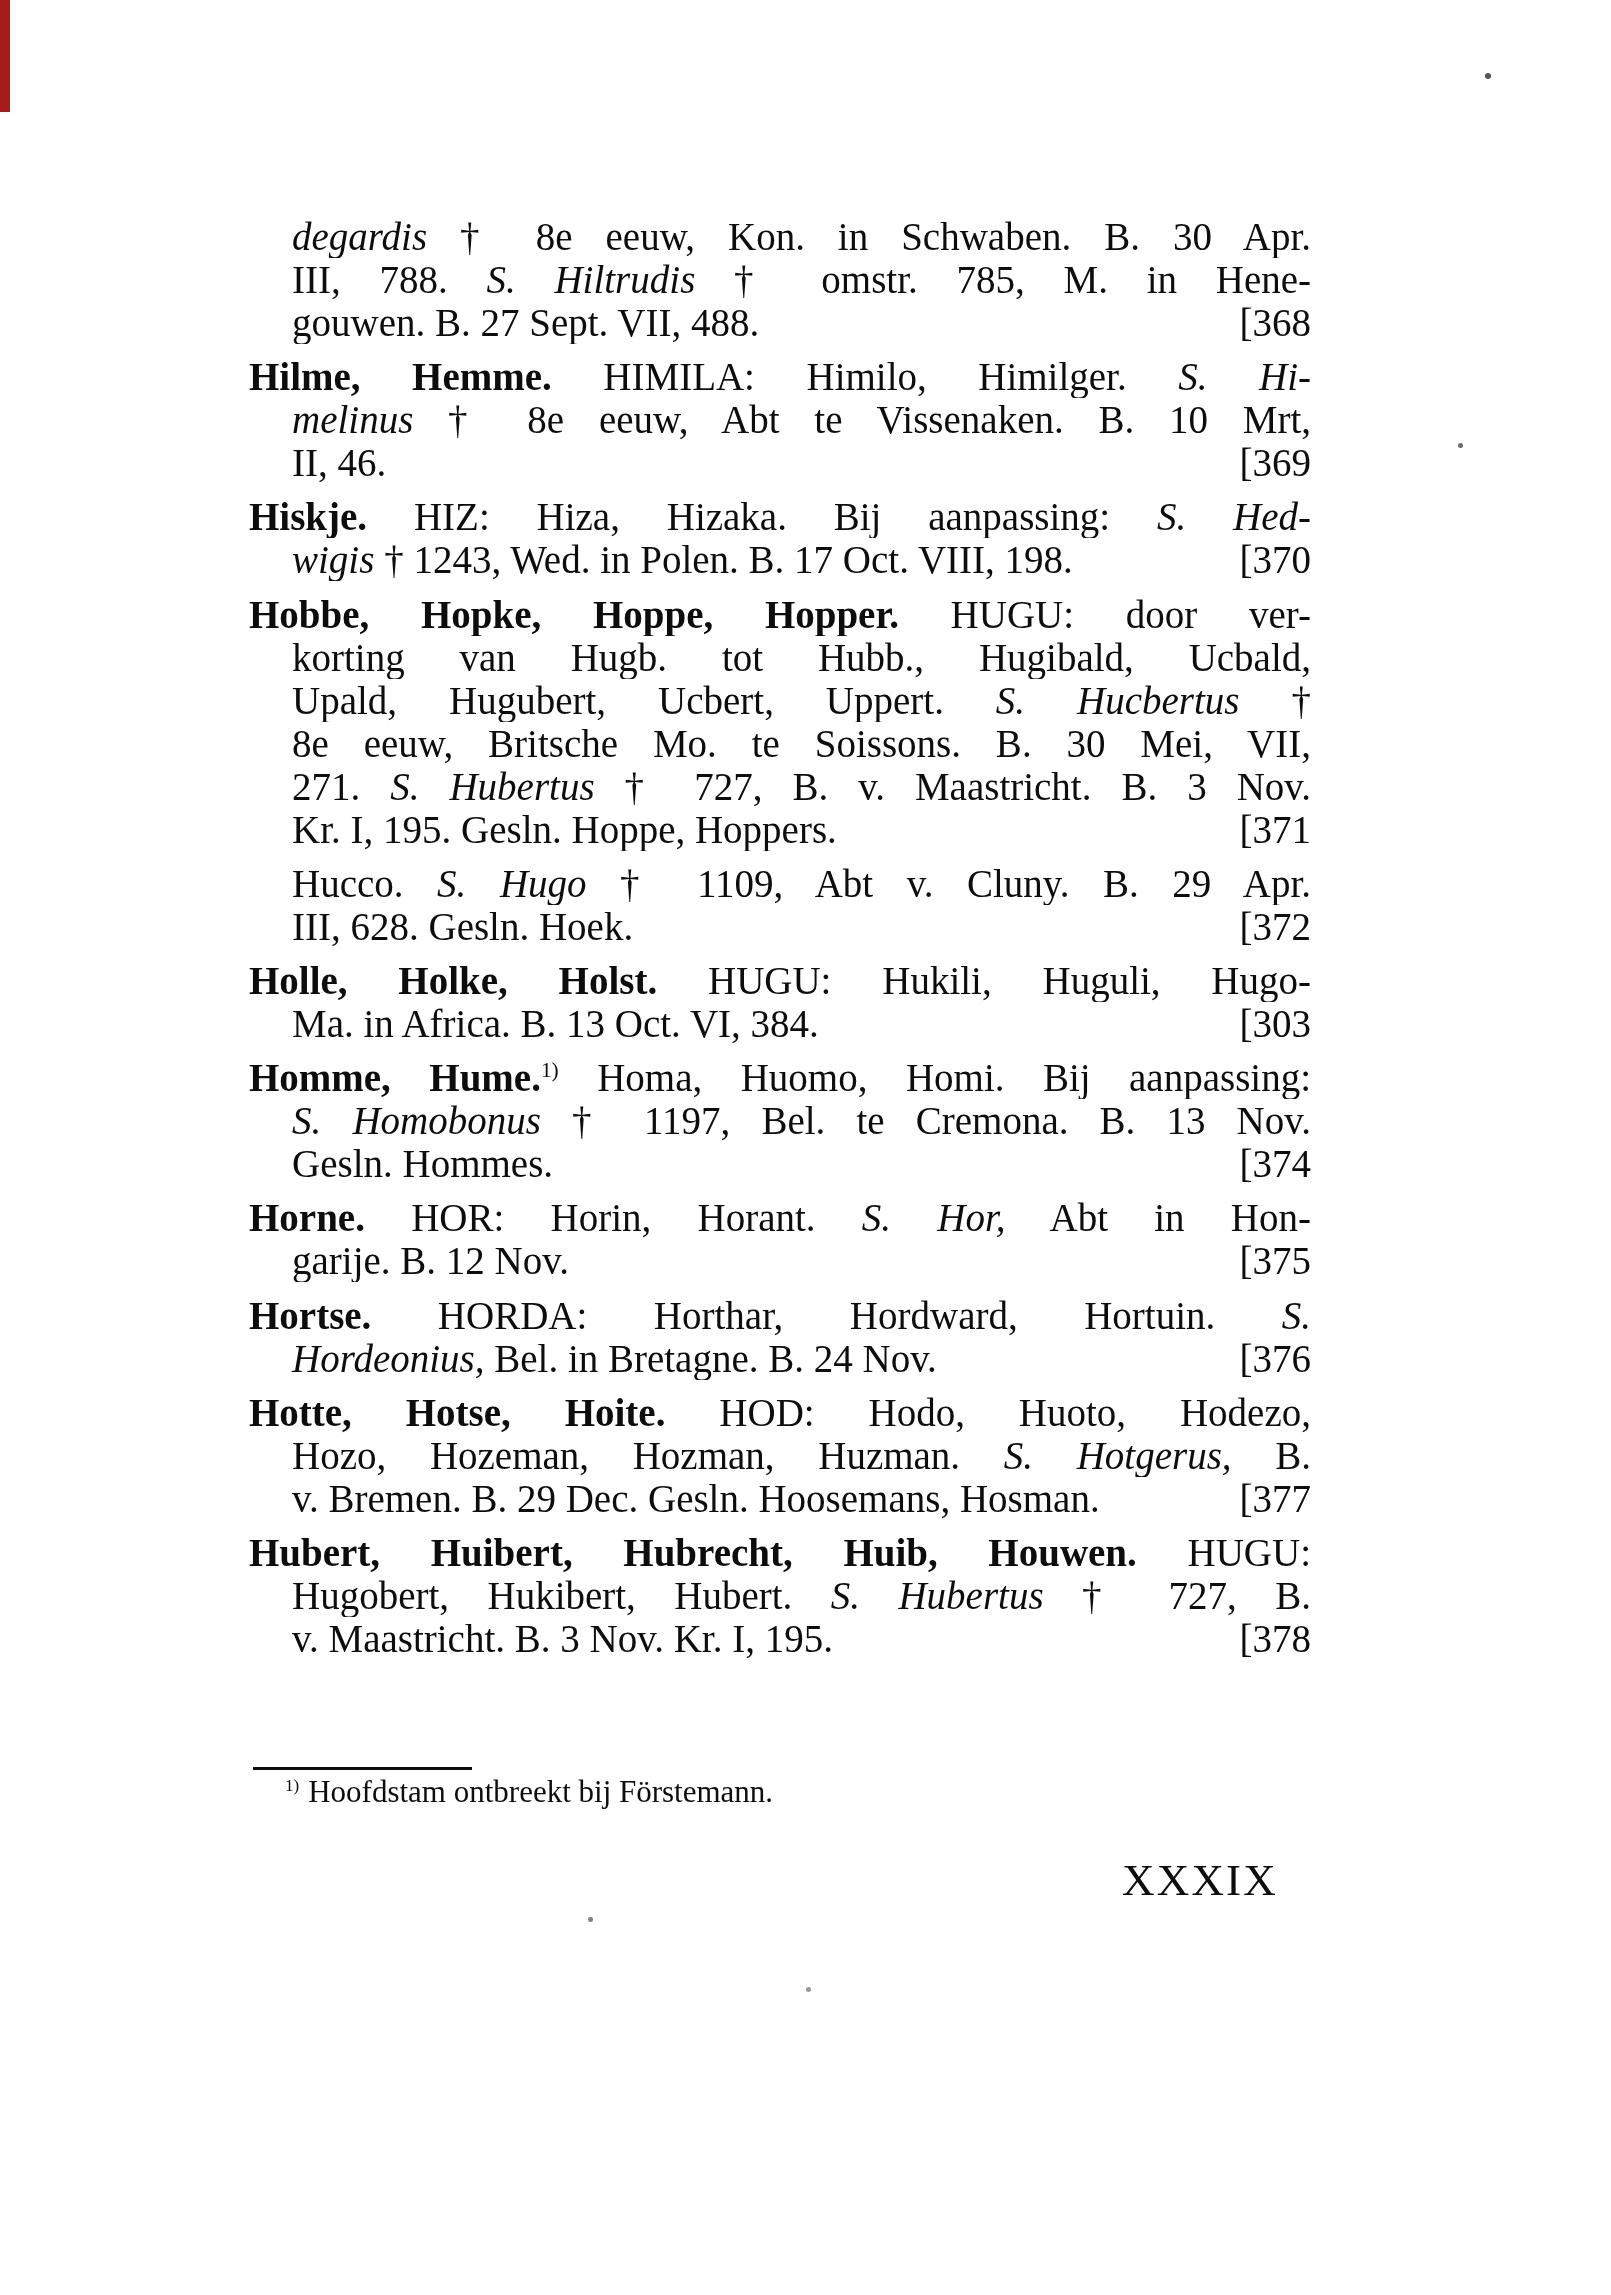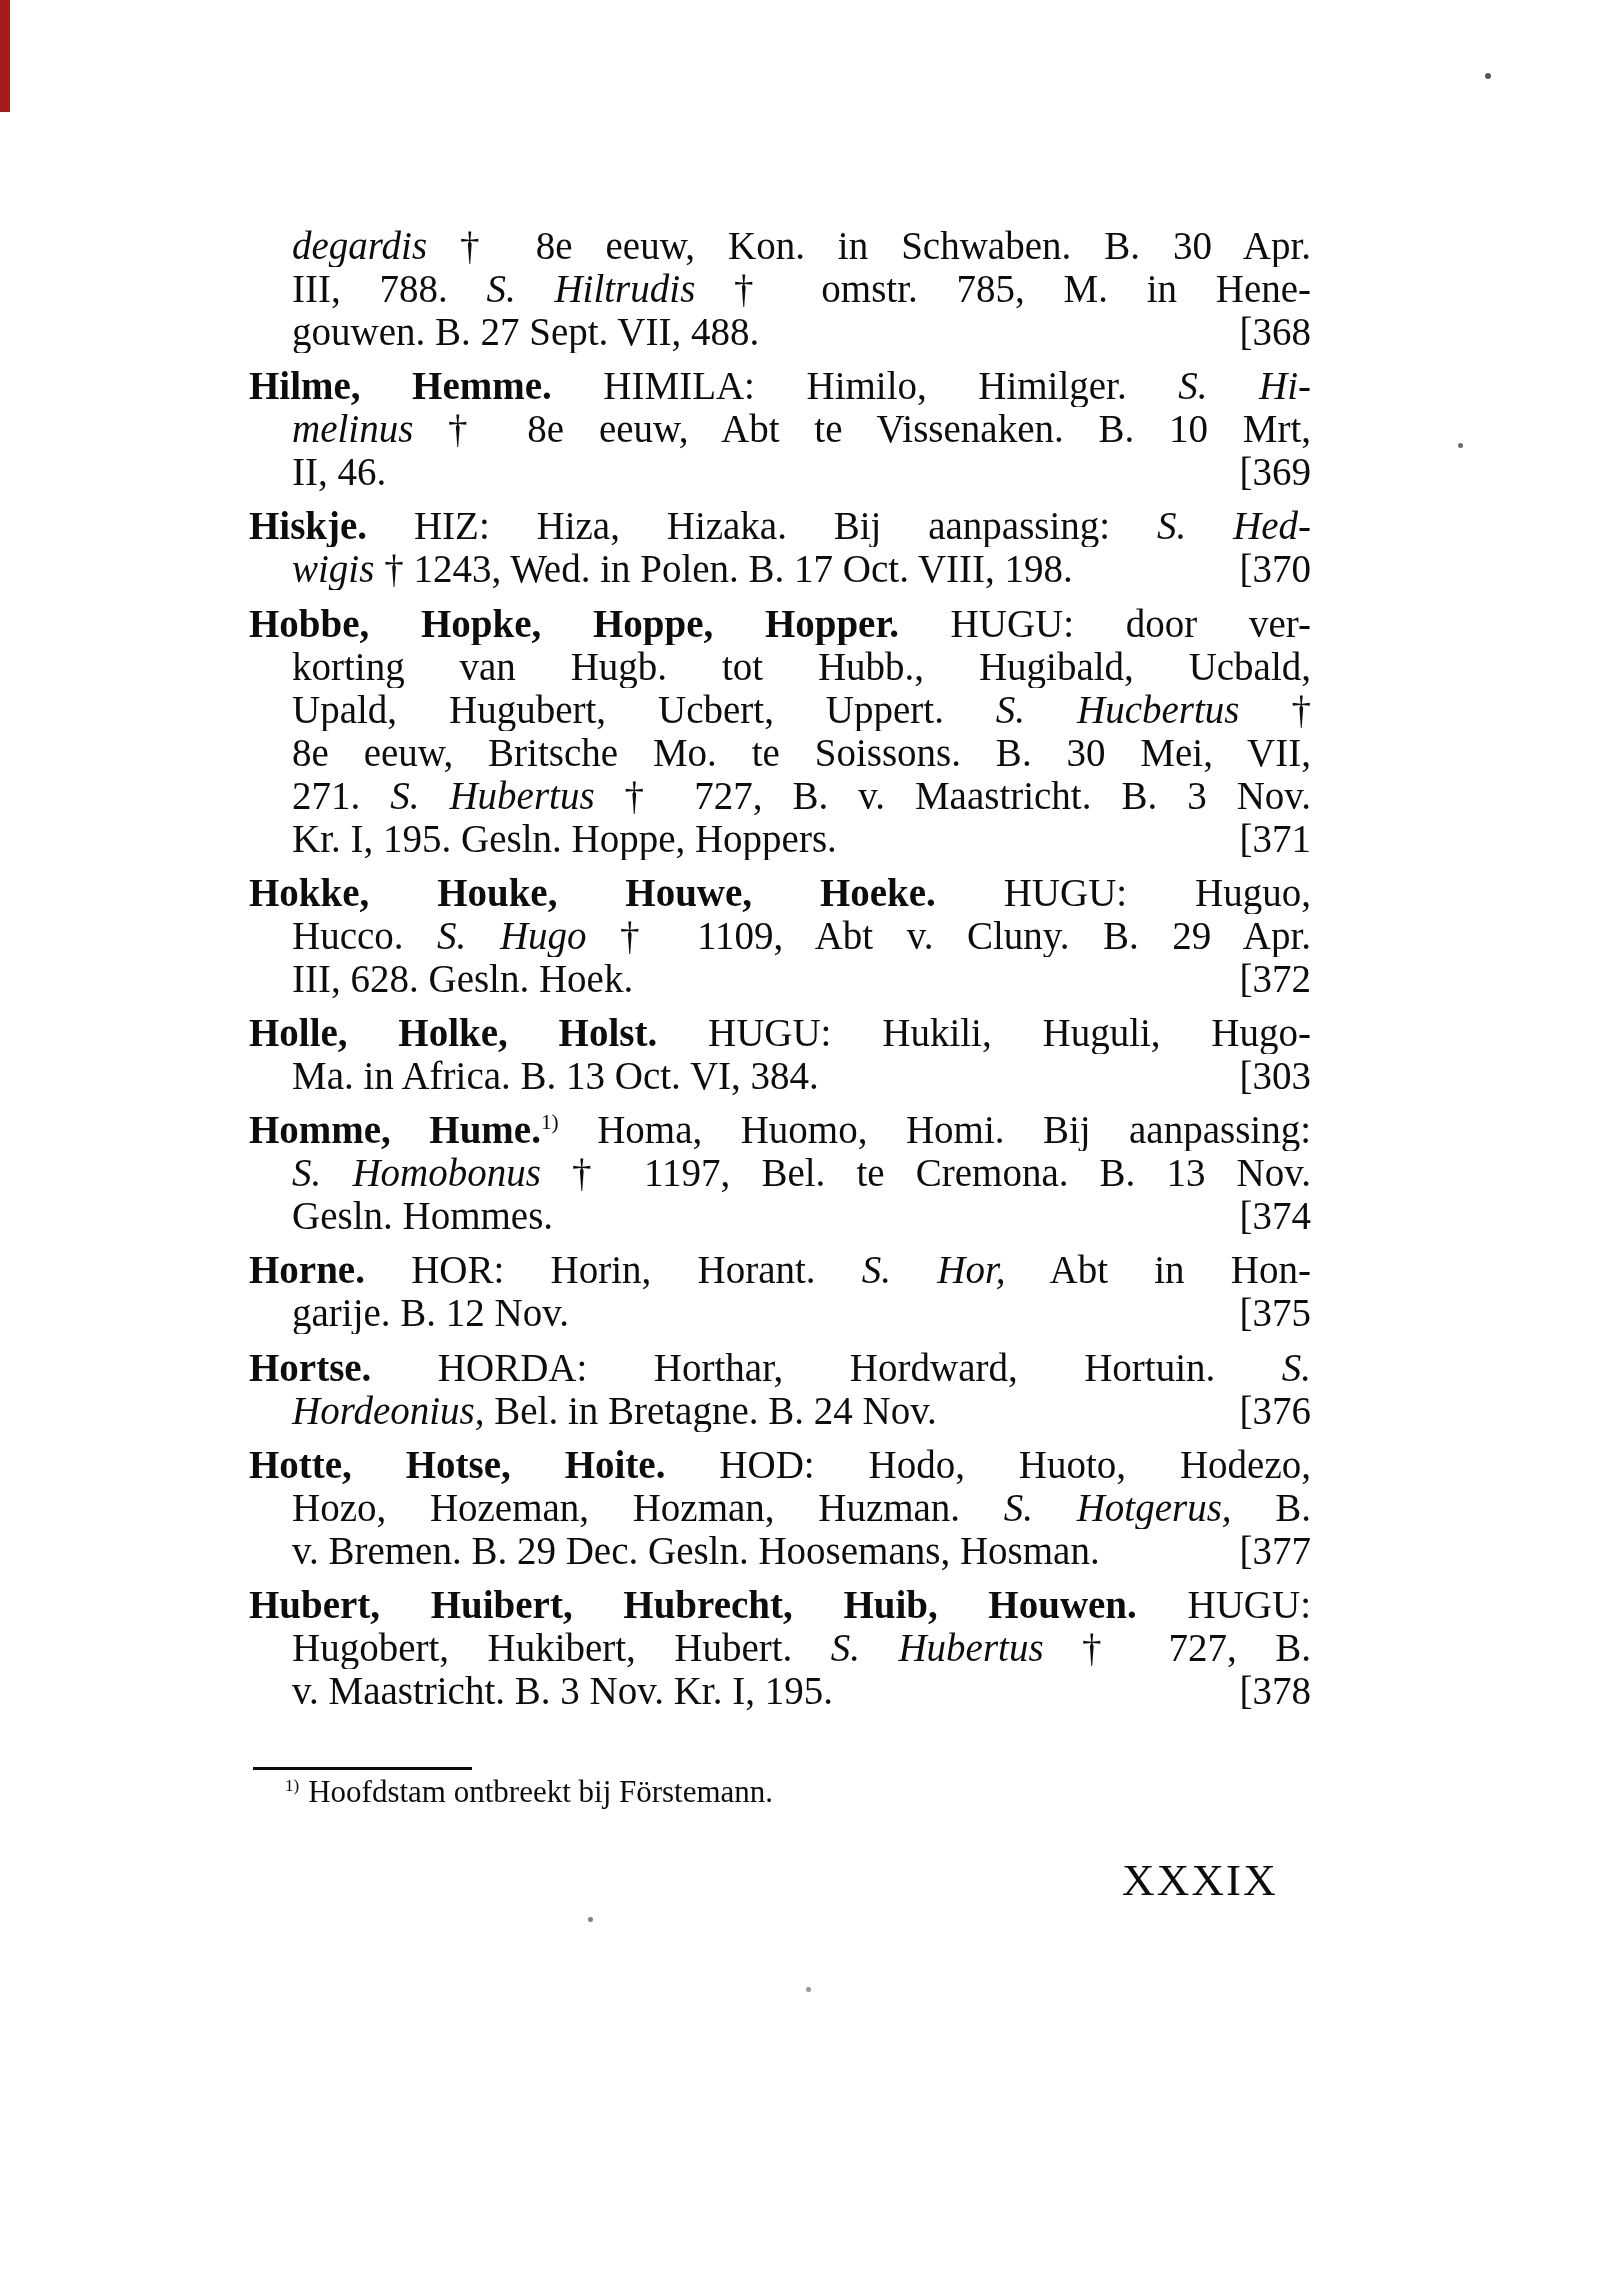--- a/index.html
+++ b/index.html
@@ -7,21 +7,21 @@
     width: 1611px; height: 2295px;
     background: #ffffff;
     position: relative;
     font-family: "Liberation Serif", "DejaVu Serif", serif;
     color: #0d0d0d;
     overflow: hidden;
   }
   .scan-page { position: absolute; inset: 0; }
 
   
-  .text-block { position: absolute; left: 249px; top: 224px; width: 1062px; }
+  .text-block { position: absolute; left: 249px; top: 215px; width: 1062px; }
   .entry { margin: 0 0 11.2px 0; }
   .entry:last-child { margin-bottom: 0; }
   .line {
     font-size: 39px;
     line-height: 43px;
     height: 43px;
     text-align: justify;
     text-align-last: justify;
     overflow: hidden;
     white-space: normal;
@@ -109,21 +109,20 @@
         <div class="line indent"><span class="line-text"><span class="s-n">korting van Hugb. tot Hubb., Hugibald, Ucbald,</span></span></div>
         <div class="line indent"><span class="line-text"><span class="s-n">Upald, Hugubert, Ucbert, Uppert. </span><span class="s-i">S. Hucbertus</span><span class="s-n"> †</span></span></div>
         <div class="line indent"><span class="line-text"><span class="s-n">8e eeuw, Britsche Mo. te Soissons. B. 30 Mei, VII,</span></span></div>
         <div class="line indent"><span class="line-text"><span class="s-n">271. </span><span class="s-i">S. Hubertus</span><span class="s-n"> † 727, B. v. Maastricht. B. 3 Nov.</span></span></div>
         <div class="line indent ref-line">
           <span class="line-text"><span class="s-n">Kr. I, 195. Gesln. Hoppe, Hoppers.</span></span>
           <span class="ref">[371</span>
         </div>
       </div>
       <div class="entry">
-        <div class="line"><span class="line-text"><span class="s-b">Hokke, Houke, Houwe, Hoeke.</span><span class="s-n"> HUGU: Huguo,</span></span></div>
         <div class="line indent"><span class="line-text"><span class="s-n">Hucco. </span><span class="s-i">S. Hugo</span><span class="s-n"> † 1109, Abt v. Cluny. B. 29 Apr.</span></span></div>
         <div class="line indent ref-line">
           <span class="line-text"><span class="s-n">III, 628. Gesln. Hoek.</span></span>
           <span class="ref">[372</span>
         </div>
       </div>
       <div class="entry">
         <div class="line"><span class="line-text"><span class="s-b">Holle, Holke, Holst.</span><span class="s-n"> HUGU: Hukili, Huguli, Hugo-</span></span></div>
         <div class="line indent ref-line">
           <span class="line-text"><span class="s-n">Ma. in Africa. B. 13 Oct. VI, 384.</span></span>

